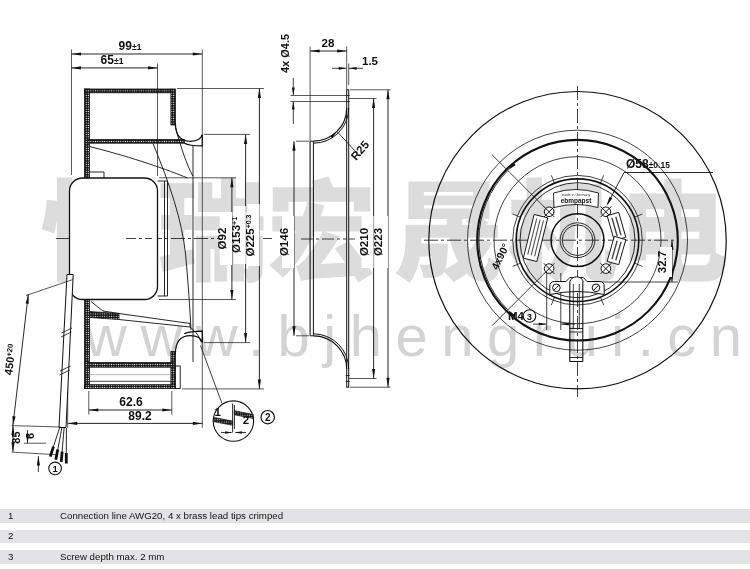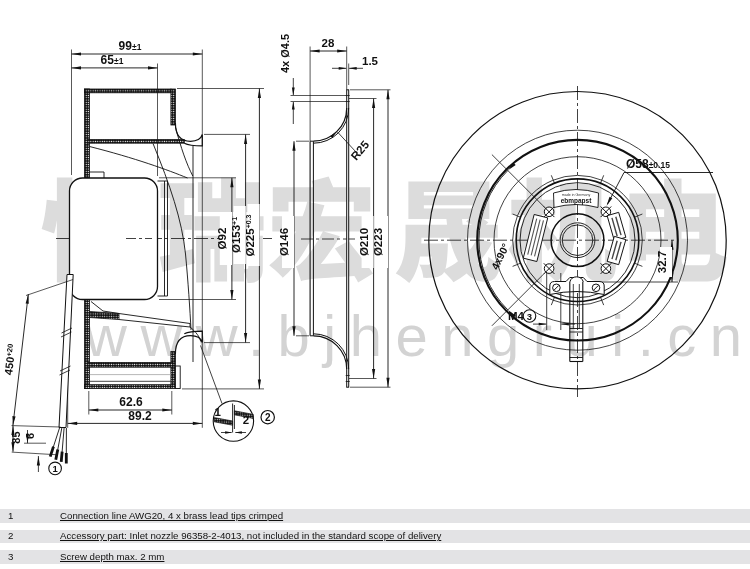--- a/index.html
+++ b/index.html
@@ -1,18 +1,18 @@
 <!DOCTYPE html>
 <html><head><meta charset="utf-8">
 <style>
 html,body { margin:0; padding:0; background:#fff; width:750px; height:569px; overflow:hidden; }
 * { box-sizing:border-box; }
 .tbl { position:absolute; left:0; width:750px; background:#e3e3e5; font-family:"Liberation Sans",sans-serif; font-size:9.7px; color:#111; }
 .tbl span.num { position:absolute; left:8px; }
-.tbl span.desc { position:absolute; left:60px;text-decoration:underline; }
+.tbl span.desc { position:absolute; left:60px; }
 </style></head>
 <body>
 <svg width="750" height="569" viewBox="0 0 750 569" style="position:absolute;left:0;top:0">
 <rect width="750" height="569" fill="#fff"></rect>
 <g fill="#dcdcdc">
 <path transform="translate(40.2,272.0) scale(0.11050,-0.11050)" d="M362 813V682H966V813ZM340 75V-59H971V75ZM537 318H769V250H537ZM537 500H769V433H537ZM397 625V588L355 688L291 661V855H151V642L59 654C52 569 35 456 13 389L126 348C136 383 144 425 151 469V-95H291V548C303 515 313 483 319 459L397 495V125H916V625Z"></path>
 <path transform="translate(156.8,272.0) scale(0.11050,-0.11050)" d="M27 138 53 0C141 23 247 51 345 79L327 209L249 189V383H317V516H249V669H338V803H34V669H118V516H40V383H118V157ZM582 855V668H502V812H372V542H934V812H797V668H716V855ZM356 329V-95H486V208H521V-85H636V208H674V-85H789V2C804 -29 817 -70 821 -99C862 -99 893 -95 922 -73C951 -51 959 -15 959 34V329H700L715 376H966V505H340V376H574L567 329ZM828 208V38C828 30 825 28 818 27H789V208Z"></path>
 <path transform="translate(266.4,272.0) scale(0.11050,-0.11050)" d="M314 -83C357 -66 417 -62 796 -37C809 -58 821 -77 830 -94L965 -13C915 65 810 191 743 281L620 213L713 83L492 73C552 145 614 232 665 323L519 367H946V504H493C504 536 515 570 525 603L380 636H791V548H940V767H604C593 797 576 836 563 865L410 824L430 767H58V548H200V636H370C358 591 344 547 328 504H54V367H268C204 242 122 135 25 61C60 35 123 -22 148 -52C263 49 362 197 438 367H511C453 250 373 139 342 108C314 76 294 59 267 52C283 14 306 -54 314 -83Z"></path>
 <path transform="translate(392.8,272.0) scale(0.11050,-0.11050)" d="M281 605H727V574H281ZM281 724H727V693H281ZM764 305C746 267 723 231 696 198C681 232 668 269 657 309H950V427H841L865 449C853 458 837 469 819 479H874V819H141V479H485L491 427H115V315C115 220 108 84 27 -13C60 -29 124 -75 149 -100C203 -34 231 54 246 140H353C350 101 345 82 339 75C331 66 323 65 311 65C296 65 271 65 241 68C260 36 274 -15 276 -53C321 -54 361 -53 386 -48C414 -44 438 -35 458 -11L464 -1C494 -28 531 -69 549 -92C590 -70 630 -44 668 -14C713 -60 764 -88 820 -88C910 -88 952 -61 973 75C938 86 893 111 865 138C859 70 851 46 829 46C810 46 790 58 769 79C821 134 865 197 899 265ZM663 458 717 427H632L626 479H687ZM259 309H512C531 230 557 158 590 97C555 70 516 47 476 27C487 64 493 122 497 211C498 227 499 257 499 257H258Z"></path>
 <path transform="translate(506.8,272.0) scale(0.11050,-0.11050)" d="M482 797V472C482 323 471 129 340 0C372 -17 429 -66 452 -92C599 51 623 300 623 471V660H712V84C712 -3 721 -30 742 -53C760 -74 792 -84 819 -84C836 -84 859 -84 878 -84C901 -84 928 -78 945 -64C963 -50 974 -29 981 2C987 33 992 102 993 155C959 167 918 189 891 212C891 156 889 110 888 89C887 68 886 59 883 54C881 50 878 49 875 49C872 49 868 49 865 49C862 49 859 51 858 55C856 59 856 70 856 93V797ZM179 855V653H41V516H161C131 406 78 283 16 207C38 170 70 110 83 69C119 117 152 182 179 255V-95H318V295C340 257 360 218 373 189L454 306C435 331 353 435 318 472V516H438V653H318V855Z"></path>
@@ -305,17 +305,16 @@
 <line x1="569.8" y1="357.5" x2="582.8" y2="357.5" stroke="#111" stroke-width="0.9" stroke-linecap="butt"></line>
 <line x1="569.8" y1="361.5" x2="582.8" y2="361.5" stroke="#111" stroke-width="1.1" stroke-linecap="butt"></line>
 </g>
 </svg>
 <div class="tbl" style="top:509px;height:14px;">
     <span class="num" style="top:1px">1</span>
     <span class="desc" style="top:1px">Connection line AWG20, 4 x brass lead tips crimped</span>
   </div>
 <div class="tbl" style="top:529.5px;height:13.5px;">
     <span class="num" style="top:0.5px">2</span>
-    <span class="desc" style="top:0.5px">Accessory part: Inlet nozzle 96358-2-4013, not included in the standard scope of delivery</span>
   </div>
 <div class="tbl" style="top:550px;height:13.5px;">
     <span class="num" style="top:0.5px">3</span>
     <span class="desc" style="top:0.5px">Screw depth max. 2 mm</span>
   </div>
 </body></html>

